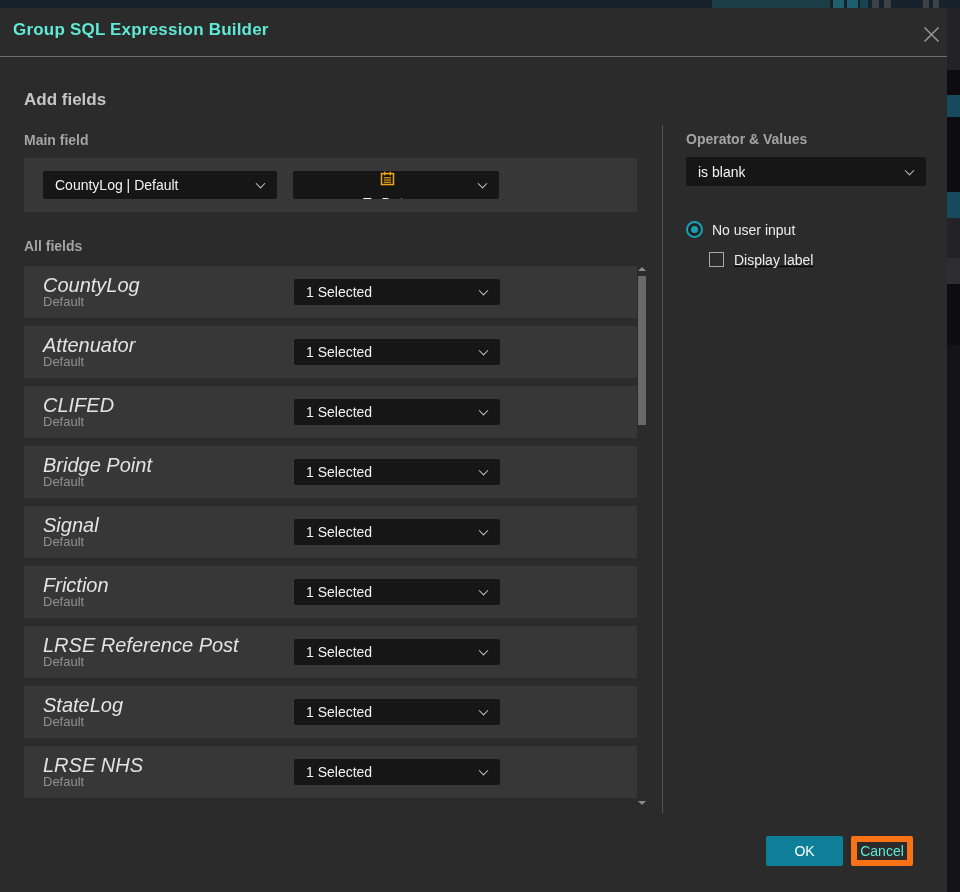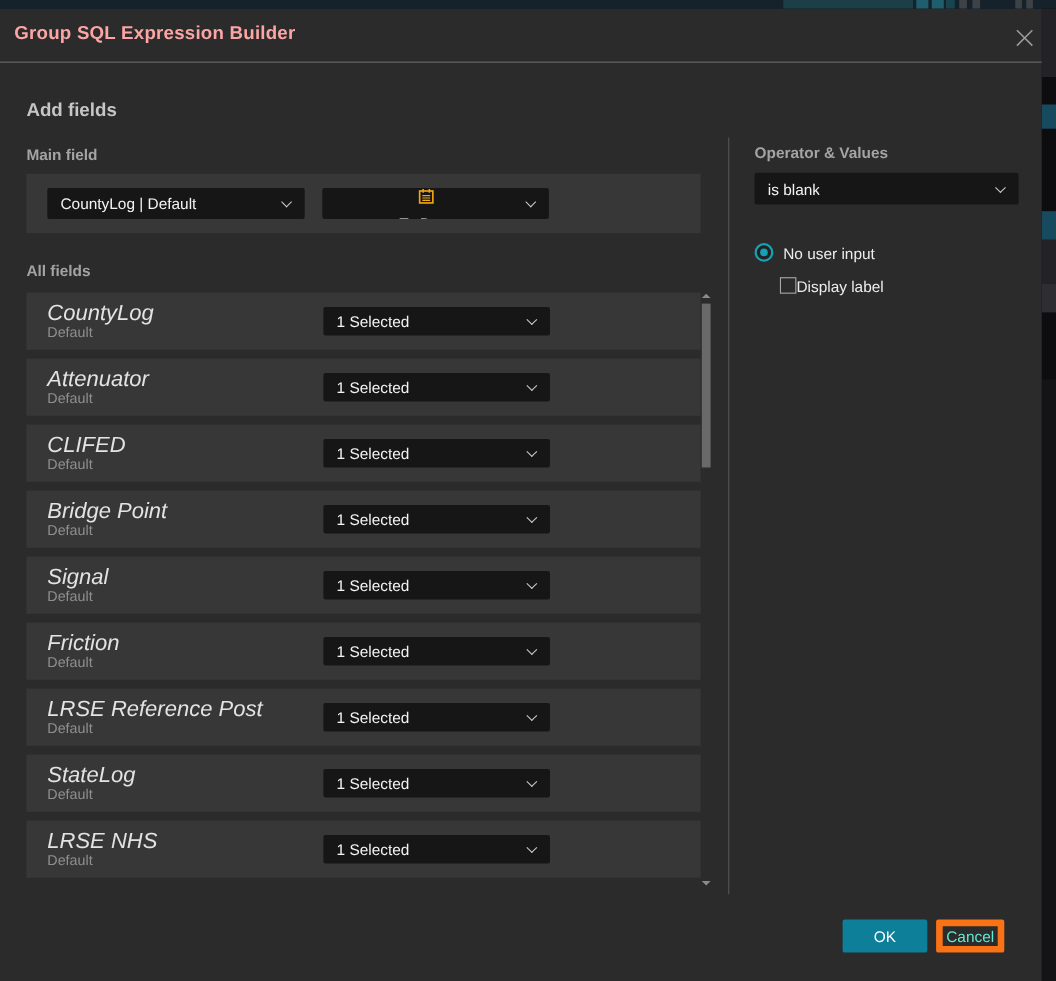--- a/index.html
+++ b/index.html
@@ -16,21 +16,21 @@
   .bgbar { position:absolute; top:0; height:8px; }
 
   
   .right-strip { position:absolute; left:947px; top:8px; width:13px; height:884px; background:#0d0d10; }
   .rblock { position:absolute; left:0; width:13px; }
 
   
   .dialog { position:absolute; left:0; top:8px; width:947px; height:884px; background:var(--dialog-bg,#2b2b2b); }
 
   .dialog-header { position:absolute; left:0; top:0; width:947px; height:49px; border-bottom:1px solid #6b6b6b; }
-  .dialog-title { position:absolute; left:13px; top:12px; font-size:17px; font-weight:700; color:#fca5a5; letter-spacing:.2px; }
+  .dialog-title { position:absolute; left:13px; top:12px; font-size:17px; font-weight:700; color:#5eead4; letter-spacing:.2px; }
   .close-btn { position:absolute; left:919px; top:14px; width:24px; height:24px; display:flex; align-items:center; justify-content:center; cursor:pointer; }
 
   .heading-lg { position:absolute; font-size:17px; font-weight:700; color:#c6c6c6; }
   .heading-sm { position:absolute; font-size:14px; font-weight:700; color:#a4a4a4; }
 
   .panel { position:absolute; background:var(--panel-bg,#373737); }
 
   .dropdown { position:absolute; background:var(--dropdown-bg,#161616); border-radius:2px;
               display:flex; align-items:center; color:#f3f3f3; font-size:14px; padding:0 30px 0 12px; cursor:pointer; }
   .dropdown .dd-label { white-space:nowrap; overflow:hidden; }
@@ -52,21 +52,21 @@
   .sb-up   { top:1px; border-bottom:4px solid #8a8a8a; }
   .sb-down { bottom:1px; border-top:4px solid #8a8a8a; }
 
   .v-divider { position:absolute; left:662px; top:117px; width:1px; height:688px; background:#555555; }
 
   
   .radio-row { position:absolute; left:686px; top:212px; height:18px; display:flex; align-items:flex-end; gap:9px; cursor:pointer; }
   .radio { width:17px; height:17px; border-radius:50%; border:2px solid var(--radio-teal,#16a0b2);
            display:flex; align-items:center; justify-content:center; background:#222; }
   .radio::after { content:""; width:7px; height:7px; border-radius:50%; background:var(--radio-teal,#16a0b2); }
-  .check-row { position:absolute; left:709px; top:243px; height:17px; display:flex; align-items:center; cursor:pointer; }
+  .check-row { position:absolute; left:709px; top:243px; height:17px; display:flex; align-items:center; gap:10px; cursor:pointer;text-decoration:underline; }
   .checkbox { width:15px; height:15px; border:1px solid #a8a8a8; background:transparent; }
   .ctl-label { font-size:14px; color:#ededed; }
 
   
   .btn { position:absolute; top:828px; height:30px; font-size:14px; display:flex; align-items:center; justify-content:center;
          border-radius:2px; cursor:pointer; font-family:"Liberation Sans", sans-serif; }
   .btn-ok { left:766px; width:77px; background:var(--accent-teal,#0e7f98); color:#ffffff; }
   .btn-cancel { left:851px; width:62px; background:transparent; border:6px solid #f97316; color:#5eead4; }
 </style>
 </head>

